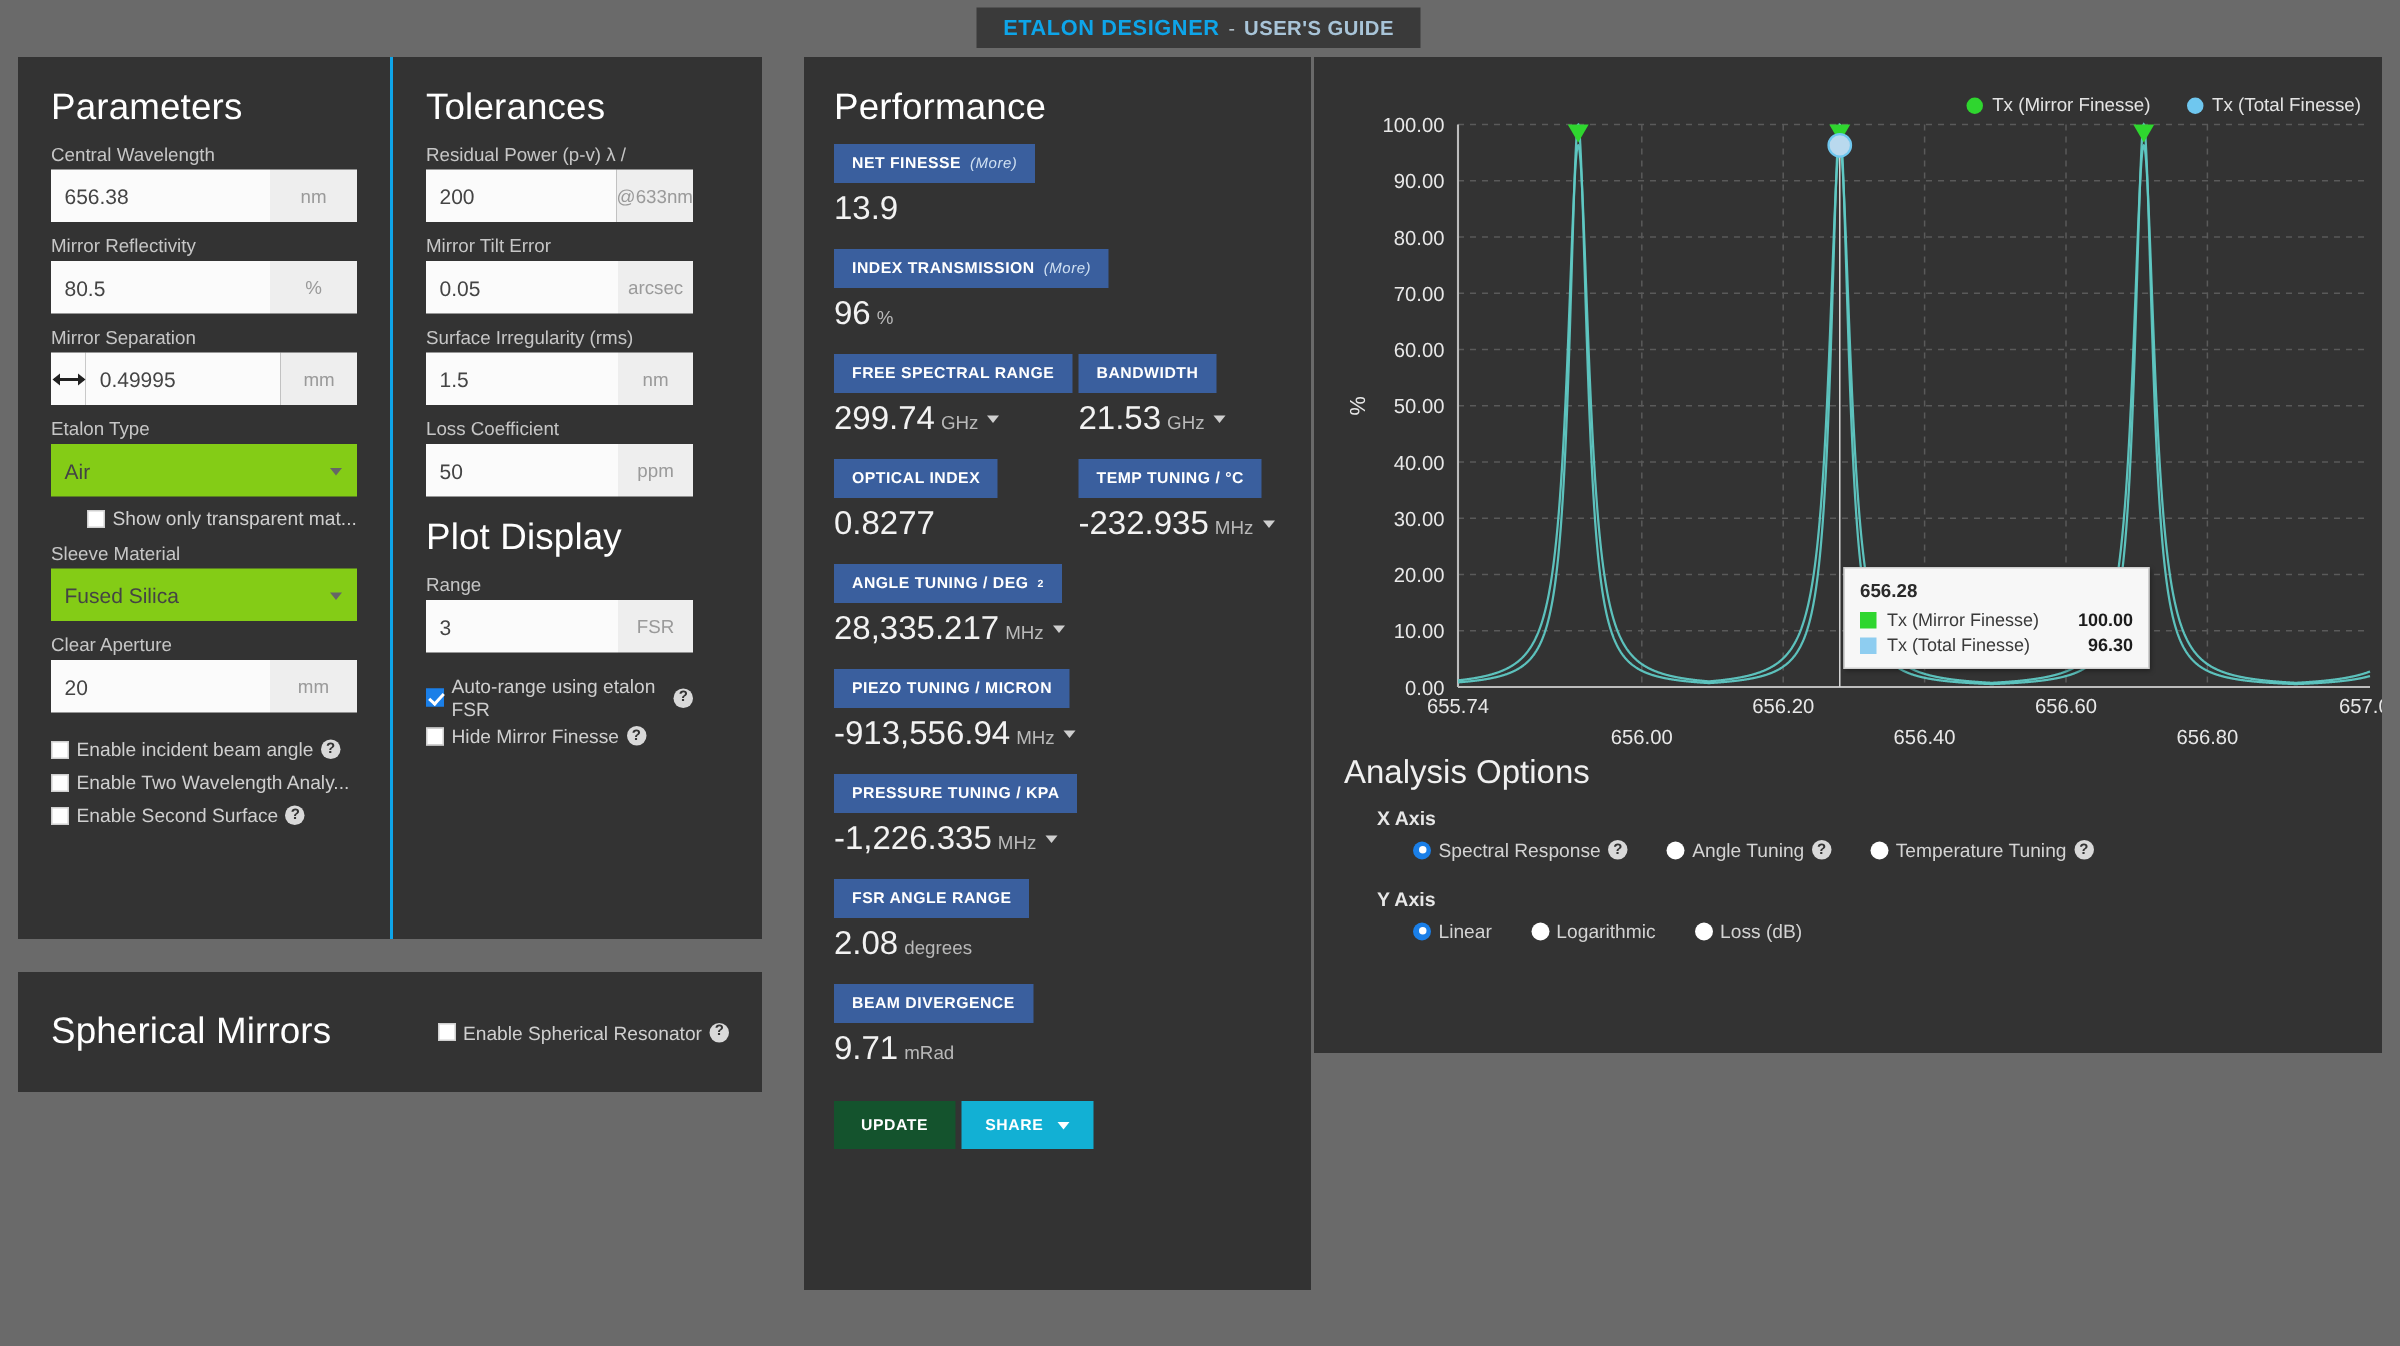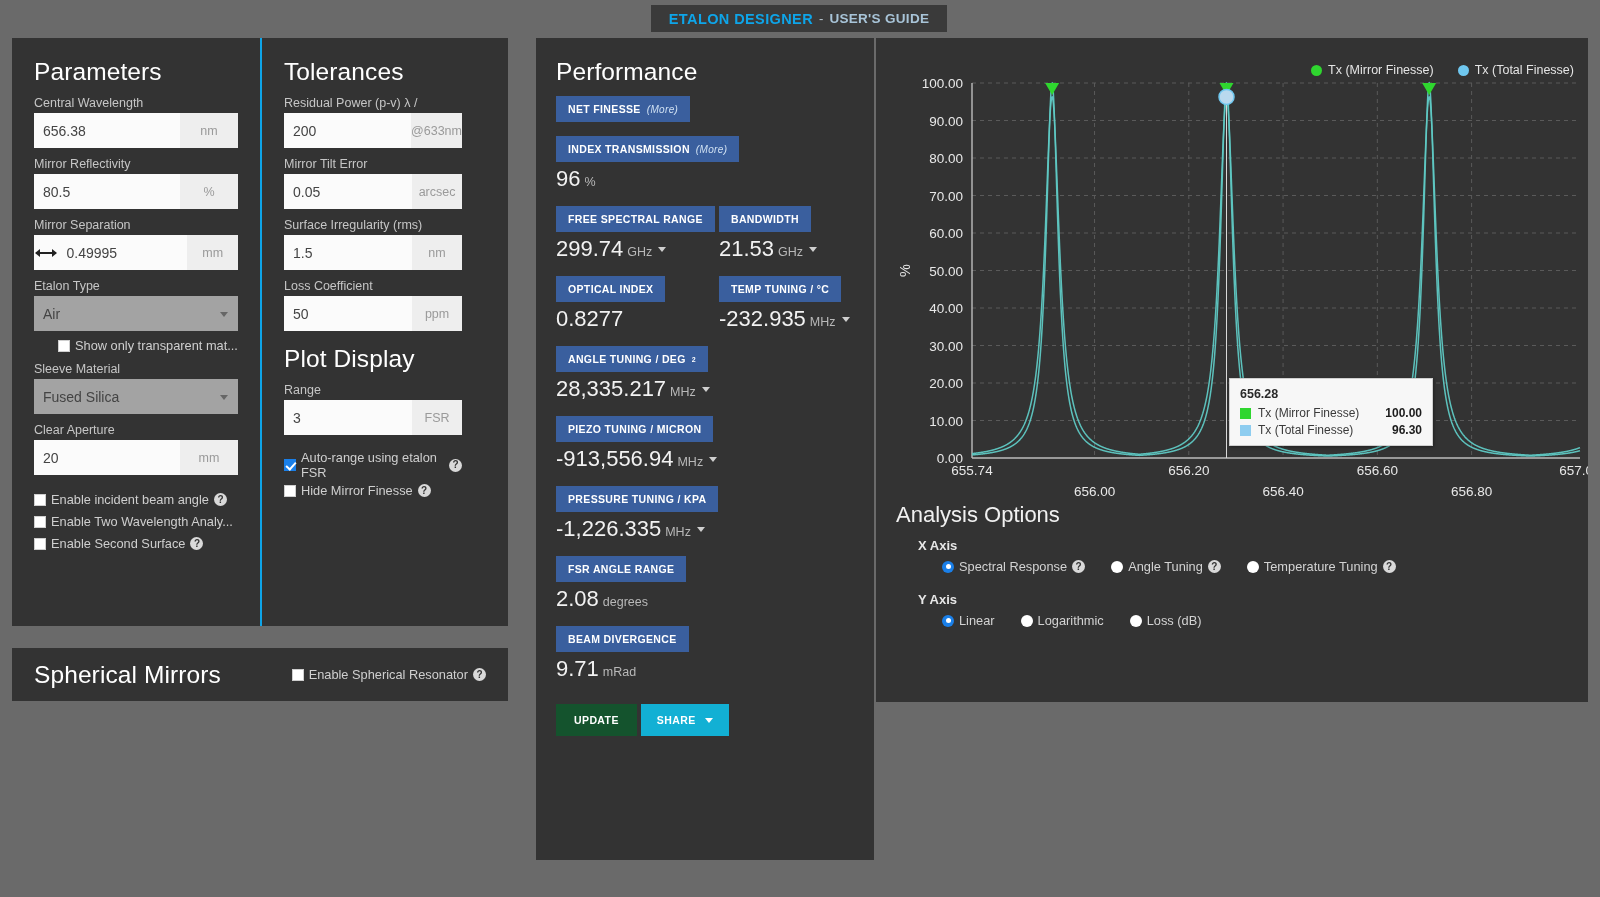--- a/index.html
+++ b/index.html
@@ -53,21 +53,21 @@
   }
   .arrowicon { display:block; width: 20px; height: 2px; background: #222; position: relative; }
   .arrowicon:before, .arrowicon:after {
     content:''; position:absolute; top:-3px; width:0; height:0;
     border-top:4px solid transparent; border-bottom:4px solid transparent;
   }
   .arrowicon:before { left:-1px; border-right:5px solid #222; }
   .arrowicon:after  { right:-1px; border-left:5px solid #222; }
 
   .sel {
-    position: relative; height: 35px; background: #a3a3a3;
+    position: relative; height: 35px; background: #84cc16;
     display: flex; align-items: center; padding: 0 9px;
     font-size: 14px; color: #444;
   }
   .sel .caret {
     position:absolute; right: 10px; top: 50%; margin-top:-2px;
     width:0;height:0;border-left:4px solid transparent;border-right:4px solid transparent;
     border-top:5px solid #666;
   }
 
   .cbrow { display: flex; align-items: center; gap: 5px; margin-top: 7px; font-size: 12.8px; color: #cfcfcf; }
@@ -82,21 +82,21 @@
     border:solid #fff; border-width:0 2px 2px 0; transform: rotate(42deg);
   }
   .help {
     width: 13px; height: 13px; border-radius: 50%; background:#d9d9d9; color:#333;
     font-size: 10px; font-weight: bold; display:inline-flex; align-items:center;
     justify-content:center; flex: 0 0 auto; line-height: 1;
   }
 
   
   #spherical-panel {
-    left: 12px; top: 648px; width: 496px; height: 53px;
+    left: 12px; top: 648px; width: 496px; height: 80px;
     display: flex; align-items: center; padding: 0 22px;
   }
   #spherical-panel .panel-h { margin: 0; }
   #spherical-panel .cbrow { margin: 0 0 0 auto; }
 
   
   #perf-panel { left: 536px; top: 38px; width: 338px; height: 822px; padding: 20px 0 0 20px; }
   .perf-row { display: flex; gap: 8px; }
   .metric { margin-bottom: 14px; }
   .m-btn {
@@ -299,20 +299,23 @@
     </div>
   </div>
 
   <div class="panel" id="perf-panel">
     <div class="panel-h">Performance</div>
 
     <div class="metric">
       <div class="m-btn">
         <span>NET FINESSE</span>
         <span class="more">(More)</span>
+      </div>
+      <div class="m-val">
+        <span>13.9</span>
       </div>
     </div>
 
     <div class="metric">
       <div class="m-btn">
         <span>INDEX TRANSMISSION</span>
         <span class="more">(More)</span>
       </div>
       <div class="m-val">
         <span>96</span>

